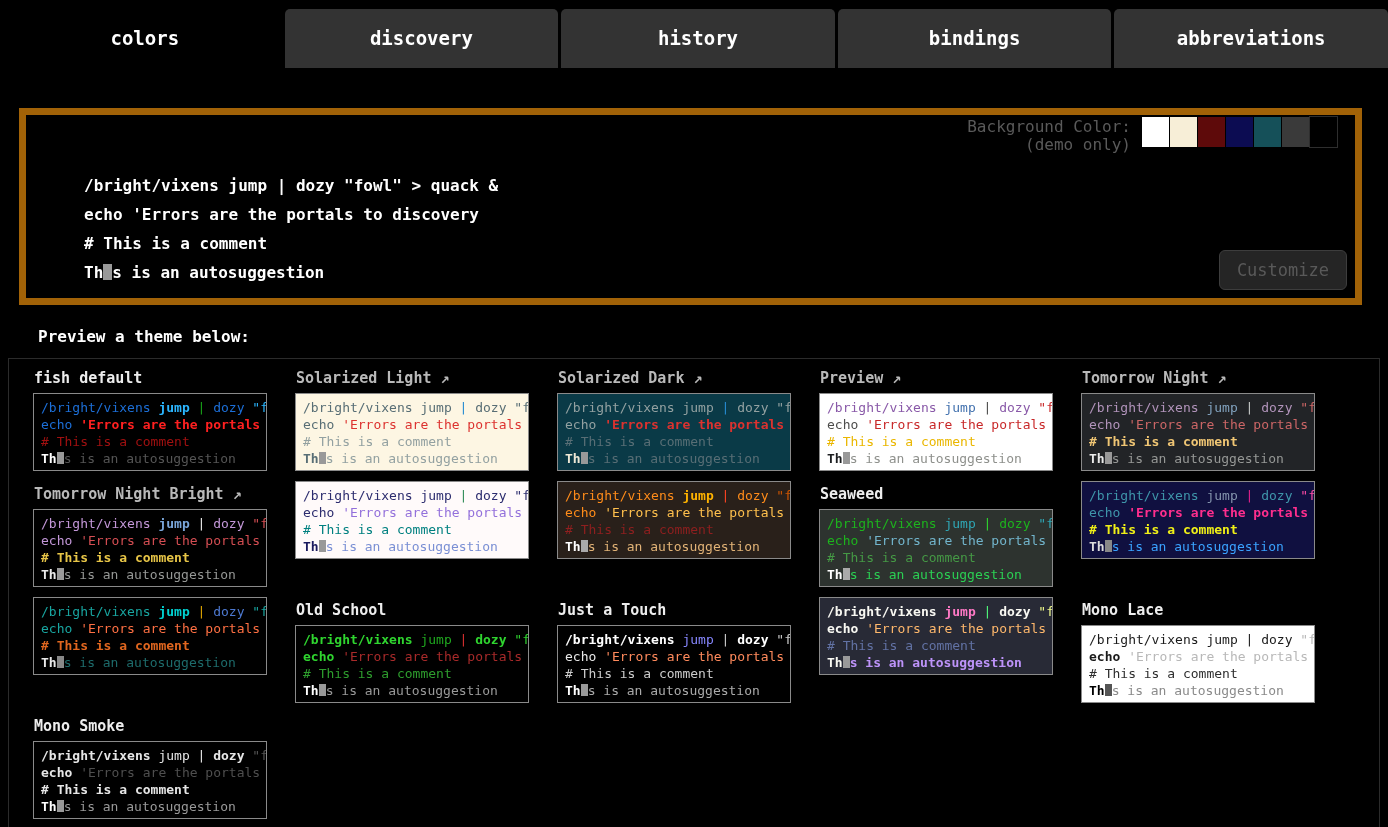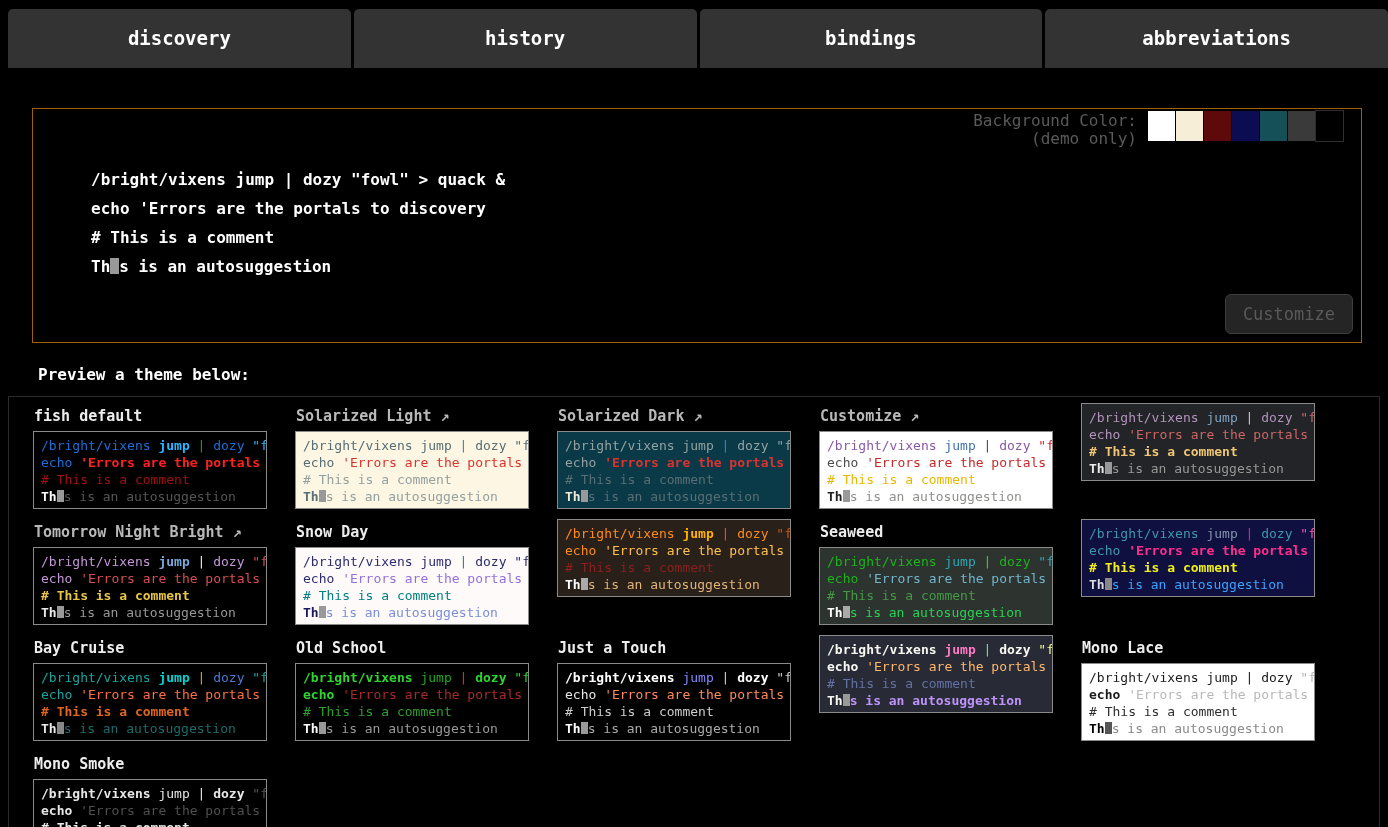--- a/index.html
+++ b/index.html
@@ -17,23 +17,23 @@
   .tab {
     flex:1 1 0; height:59px; line-height:59px; text-align:center;
     background:#333; color:#fff; font-size:19px; font-weight:bold;
     border-radius:5px 5px 0 0; cursor:pointer; user-select:none;
   }
   .tab.active { background:#000; }
 
   
   .panel {
     position:relative;
-    margin:40px 26px 0 32px;
-    height:235px;
-    border:1px solid #a16207;
+    margin:40px 26px 0 19px;
+    height:197px;
+    border:7px solid #a16207;
     background:#000;
   }
   .bgpicker { position:absolute; top:2px; right:18px; display:flex; align-items:flex-start; }
   .bgpicker-labels { text-align:right; color:#5a5a5a; font-size:16px; line-height:18px; margin:1px 10px 0 0; }
   .swatches { display:flex; }
   .swatch { width:27px; height:30px; margin-left:1px; cursor:pointer; }
   .swatch.black-swatch { outline:1px solid #2e2e2e; }
 
   .terminal { padding:56px 0 0 58px; font-size:16px; font-weight:bold; color:#fff; line-height:29px; }
   .cursor-block { display:inline-block; width:9px; height:16px; background:#999; vertical-align:-2px; }
@@ -64,20 +64,21 @@
     width:234px; height:78px; padding:5px 7px;
     border:1px solid #8a8a8a; overflow:hidden; white-space:nowrap;
     font-size:13px; line-height:17px; cursor:pointer;
   }
   .tcard .ccursor { display:inline-block; width:7px; height:12px; vertical-align:-1px; }
 </style>
 </head>
 <body>
 
 <div class="tabbar">
+  <div class="tab active">colors</div>
   <div class="tab">discovery</div>
   <div class="tab">history</div>
   <div class="tab">bindings</div>
   <div class="tab">abbreviations</div>
 </div>
 
 <div class="panel">
 
   <div class="bgpicker">
     <div class="bgpicker-labels">
@@ -133,50 +134,50 @@
     <div class="theme-title link">Solarized Dark ↗</div>
     <div class="tcard" style="background: rgb(10, 58, 71);">
       <div><span style="color: rgb(147, 161, 161);">/bright/vixens</span> <span style="color: rgb(147, 161, 161);">jump</span> <span style="color: rgb(38, 139, 210);">|</span> <span style="color: rgb(147, 161, 161);">dozy</span> <span style="color: rgb(147, 161, 161);">"fowl"</span> </div>
       <div><span style="color: rgb(147, 161, 161);">echo</span> <span style="color: rgb(220, 50, 47); font-weight: bold;">'Errors are the portals to discovery</span></div>
       <div><span style="color: rgb(88, 110, 117);"># This is a comment</span></div>
       <div><span style="color: rgb(238, 232, 213); font-weight: bold;">Th</span><span class="ccursor" style="background: rgb(153, 153, 153);"></span><span style="color: rgb(88, 110, 117);">s is an autosuggestion</span></div>
     </div>
   </div>
 
   <div class="theme">
-    <div class="theme-title link">Customize ↗</div>
+    <div class="theme-title link">Preview ↗</div>
     <div class="tcard" style="background: rgb(255, 255, 255);">
       <div><span style="color: rgb(137, 89, 168);">/bright/vixens</span> <span style="color: rgb(66, 113, 174);">jump</span> <span style="color: rgb(77, 77, 76);">|</span> <span style="color: rgb(137, 89, 168);">dozy</span> <span style="color: rgb(200, 40, 41);">"fowl"</span> </div>
       <div><span style="color: rgb(77, 77, 76);">echo</span> <span style="color: rgb(200, 40, 41);">'Errors are the portals to discovery</span></div>
       <div><span style="color: rgb(234, 183, 0);"># This is a comment</span></div>
       <div><span style="color: rgb(29, 31, 33); font-weight: bold;">Th</span><span class="ccursor" style="background: rgb(153, 153, 153);"></span><span style="color: rgb(142, 144, 140);">s is an autosuggestion</span></div>
     </div>
   </div>
 
   <div class="theme">
+    <div class="theme-title link">Tomorrow Night ↗</div>
     <div class="tcard" style="background: rgb(34, 36, 39);">
       <div><span style="color: rgb(178, 148, 187);">/bright/vixens</span> <span style="color: rgb(129, 162, 190);">jump</span> <span style="color: rgb(197, 200, 198);">|</span> <span style="color: rgb(178, 148, 187);">dozy</span> <span style="color: rgb(204, 102, 102);">"fowl"</span> </div>
       <div><span style="color: rgb(178, 148, 187);">echo</span> <span style="color: rgb(204, 102, 102);">'Errors are the portals to discovery</span></div>
       <div><span style="color: rgb(240, 198, 116); font-weight: bold;"># This is a comment</span></div>
       <div><span style="color: rgb(234, 234, 234); font-weight: bold;">Th</span><span class="ccursor" style="background: rgb(153, 153, 153);"></span><span style="color: rgb(150, 152, 150);">s is an autosuggestion</span></div>
     </div>
   </div>
 
   <div class="theme">
     <div class="theme-title link">Tomorrow Night Bright ↗</div>
     <div class="tcard" style="background: rgb(0, 0, 0);">
       <div><span style="color: rgb(195, 151, 216);">/bright/vixens</span> <span style="color: rgb(122, 166, 218); font-weight: bold;">jump</span> <span style="color: rgb(234, 234, 234);">|</span> <span style="color: rgb(195, 151, 216);">dozy</span> <span style="color: rgb(213, 78, 83);">"fowl"</span> </div>
       <div><span style="color: rgb(195, 151, 216);">echo</span> <span style="color: rgb(213, 78, 83);">'Errors are the portals to discovery</span></div>
       <div><span style="color: rgb(231, 197, 71); font-weight: bold;"># This is a comment</span></div>
       <div><span style="color: rgb(234, 234, 234); font-weight: bold;">Th</span><span class="ccursor" style="background: rgb(153, 153, 153);"></span><span style="color: rgb(150, 152, 150);">s is an autosuggestion</span></div>
     </div>
   </div>
 
   <div class="theme">
-    <div class="theme-title">Snow Day</div>
     <div class="tcard" style="background: rgb(255, 250, 250);">
       <div><span style="color: rgb(44, 44, 110);">/bright/vixens</span> <span style="color: rgb(44, 44, 110);">jump</span> <span style="color: rgb(46, 139, 87);">|</span> <span style="color: rgb(44, 44, 110);">dozy</span> <span style="color: rgb(44, 44, 110);">"fowl"</span> </div>
       <div><span style="color: rgb(44, 44, 110);">echo</span> <span style="color: rgb(147, 112, 219);">'Errors are the portals to discovery</span></div>
       <div><span style="color: rgb(0, 128, 128);"># This is a comment</span></div>
       <div><span style="color: rgb(26, 26, 94); font-weight: bold;">Th</span><span class="ccursor" style="background: rgb(153, 153, 153);"></span><span style="color: rgb(122, 143, 212);">s is an autosuggestion</span></div>
     </div>
   </div>
 
   <div class="theme">
     <div class="tcard" style="background: rgb(41, 32, 26);">
@@ -200,21 +201,20 @@
   <div class="theme">
     <div class="tcard" style="background: rgb(16, 16, 64);">
       <div><span style="color: rgb(63, 150, 170);">/bright/vixens</span> <span style="color: rgb(132, 148, 173);">jump</span> <span style="color: rgb(224, 33, 138);">|</span> <span style="color: rgb(63, 150, 170);">dozy</span> <span style="color: rgb(255, 76, 166);">"fowl"</span> </div>
       <div><span style="color: rgb(63, 150, 170);">echo</span> <span style="color: rgb(255, 46, 141); font-weight: bold;">'Errors are the portals to discovery</span></div>
       <div><span style="color: rgb(240, 240, 23); font-weight: bold;"># This is a comment</span></div>
       <div><span style="color: rgb(220, 220, 220); font-weight: bold;">Th</span><span class="ccursor" style="background: rgb(136, 136, 136);"></span><span style="color: rgb(58, 163, 255);">s is an autosuggestion</span></div>
     </div>
   </div>
 
   <div class="theme">
-    <div class="theme-title">Bay Cruise</div>
     <div class="tcard" style="background: rgb(0, 0, 0);">
       <div><span style="color: rgb(24, 165, 160);">/bright/vixens</span> <span style="color: rgb(0, 209, 209); font-weight: bold;">jump</span> <span style="color: rgb(224, 165, 0);">|</span> <span style="color: rgb(77, 121, 209);">dozy</span> <span style="color: rgb(24, 165, 160);">"fowl"</span> </div>
       <div><span style="color: rgb(24, 165, 160);">echo</span> <span style="color: rgb(255, 112, 67);">'Errors are the portals to discovery</span></div>
       <div><span style="color: rgb(224, 102, 31); font-weight: bold;"># This is a comment</span></div>
       <div><span style="color: rgb(232, 232, 232); font-weight: bold;">Th</span><span class="ccursor" style="background: rgb(136, 136, 136);"></span><span style="color: rgb(29, 107, 107);">s is an autosuggestion</span></div>
     </div>
   </div>
 
   <div class="theme">
     <div class="theme-title">Old School</div>

